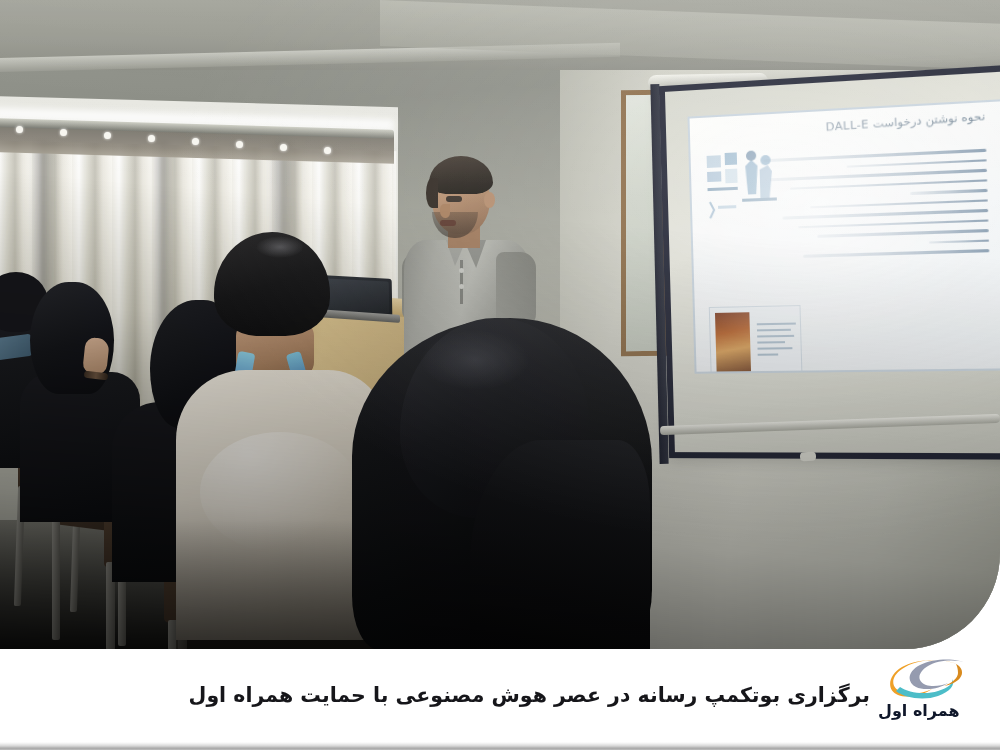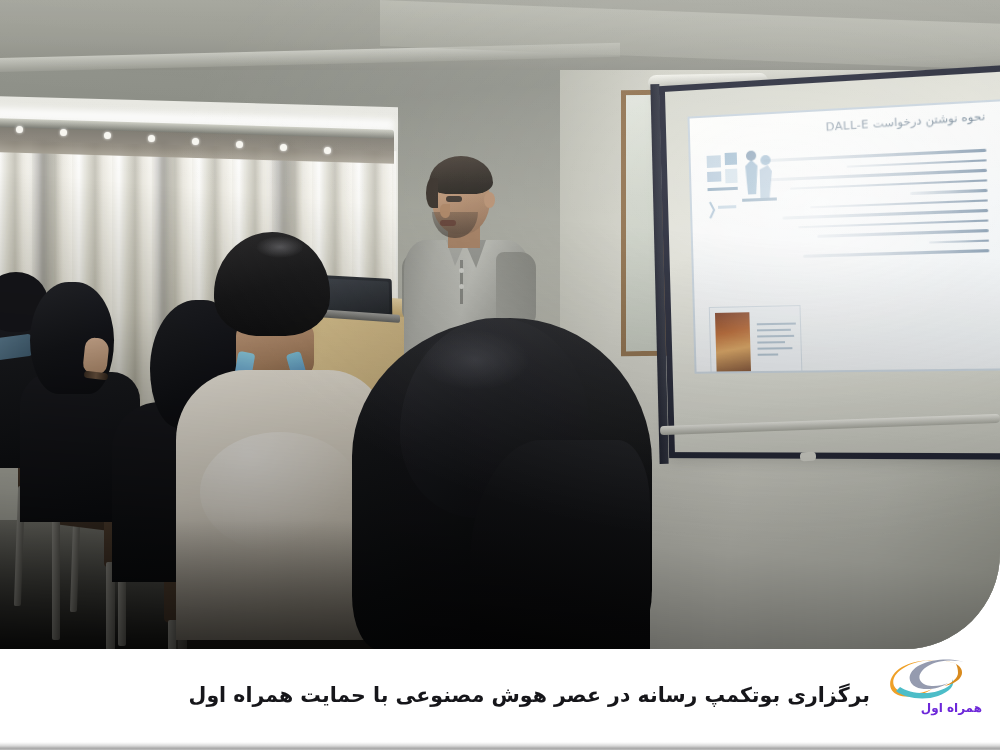--- a/index.html
+++ b/index.html
@@ -576,26 +576,26 @@
 
   
   #logo {
     position: absolute;
     right: 18px; top: 657px;
     width: 104px; height: 82px;
   }
   .logo-swoosh { position: absolute; left: 8px; top: 2px; }
   .logo-text {
     position: absolute; left: 0; top: 44px; width: 104px;
-    text-align: right;
+    text-align: left;
     direction: rtl;
     font-family: "DejaVu Sans", "Liberation Sans", sans-serif;
     font-weight: bold;
-    font-size: 12px;
-    color: #6d28d9;
+    font-size: 16px;
+    color: #0f172a;
     letter-spacing: -0.5px;
   }
 
   
   #bottom-border {
     position: absolute;
     left: 0; top: 742px; width: 1000px; height: 8px;
     background: linear-gradient(180deg, #ffffff 0%, #f3f3f3 18%, #d6d6d6 50%, #a9a9a9 78%, #bdbdbd 100%);
   }
 </style>

